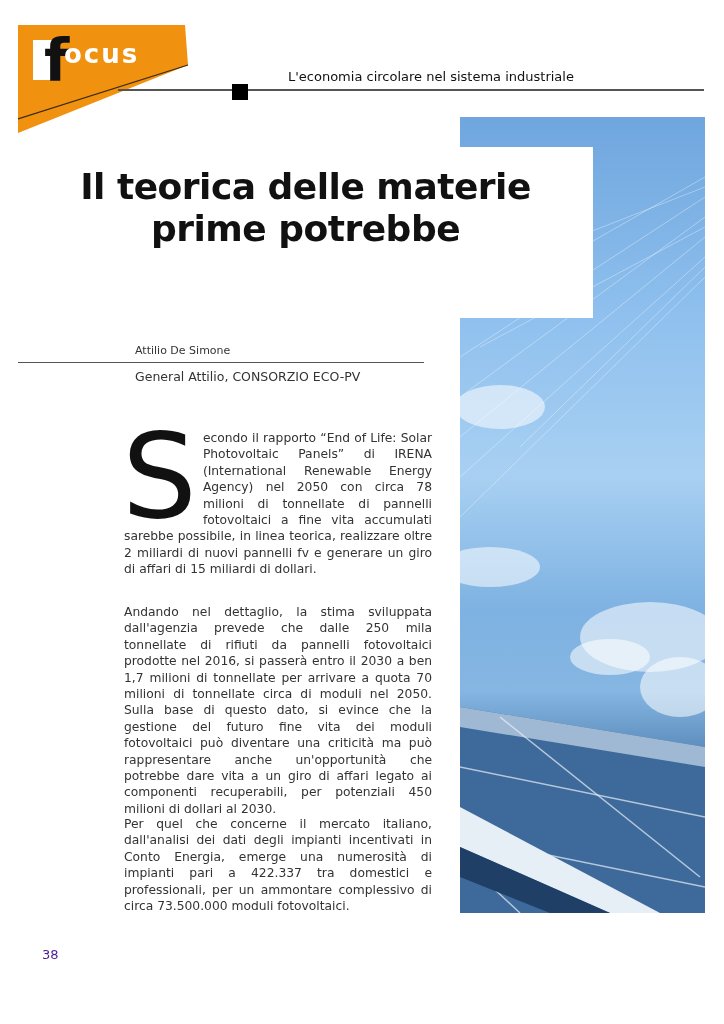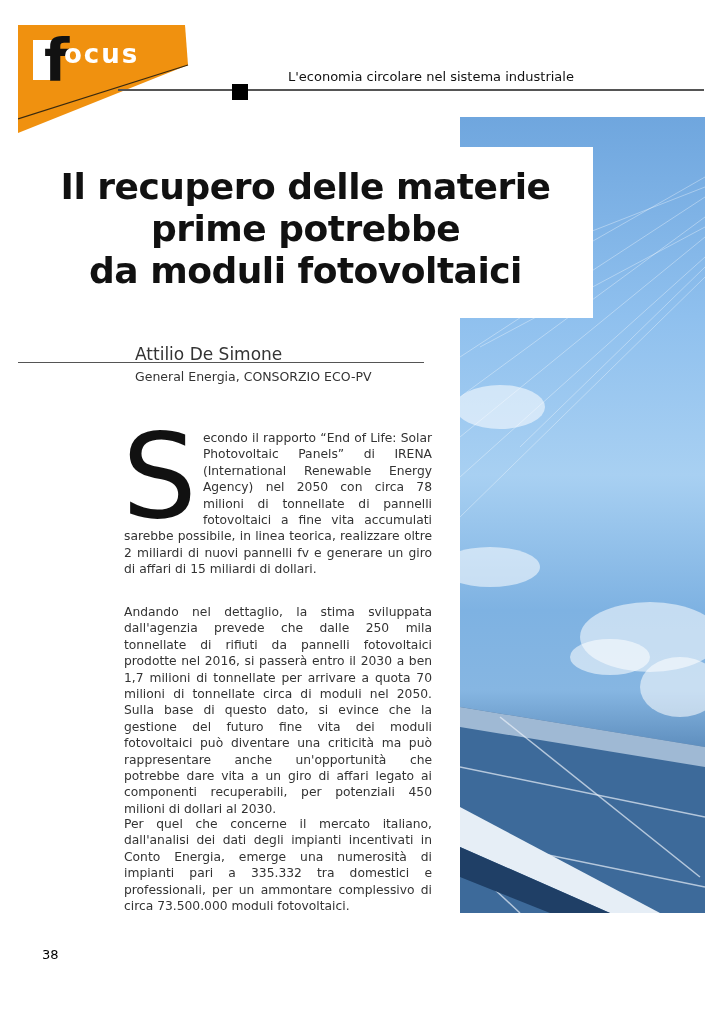--- a/index.html
+++ b/index.html
@@ -20,32 +20,32 @@
   .photo { left:460px; top:117px; width:245px; height:796px; overflow:hidden;
            background:linear-gradient(180deg,#6fa6de 0%,#8fc0ee 25%,#a8d0f2 45%,#7eb2e2 62%,#86b6e2 72%,#4f7fb0 82%,#2e5d8f 100%); }
   .photo svg { position:absolute; left:0; top:0; }
 
   
   .title-box { left:18px; top:147px; width:575px; height:171px; background:#fff; }
   .title { left:18px; top:166px; width:575px; text-align:center; font-size:36px; line-height:42px;
            font-weight:bold; color:#111; letter-spacing:-0.5px; }
 
   
-  .author { left:135px; top:344px; font-size:17px; color:#333; }
+  .author { left:135px; top:344px; font-size:11px; color:#333; }
   .byline-rule { left:18px; top:362px; width:406px; height:1px; background:#555; }
   .role { left:135px; top:369px; font-size:12.5px; color:#333; }
 
   
   .body { left:124px; width:308px; font-size:12.3px; line-height:16.4px; color:#333; text-align:justify; hyphens:manual; }
   .p1 { top:430px; }
   .p2 { top:604px; }
   .p3 { top:816px; }
   .dropcap { float:left; font-size:118px; line-height:96px; height:96px; margin:-2px 6px 0 -2px; color:#111; font-family:"DejaVu Sans", sans-serif; font-weight:normal; }
 
-  .page-number { left:42px; top:947px; font-size:13px; color:#000000; }
+  .page-number { left:42px; top:947px; font-size:13px; color:#4c1d95; }
 </style>
 </head>
 <body>
 
 <div class="abs focus-banner">
   <svg width="172" height="108" viewBox="0 0 172 108">
     <polygon points="0,0 167,0 170,40 0,108" fill="#f0910f"></polygon>
     <line x1="0" y1="94" x2="170" y2="40" stroke="#3a2a10" stroke-width="1.2"></line>
     <rect x="15" y="15" width="26" height="40" fill="#fff"></rect>
     <text x="26" y="56" font-family="DejaVu Sans, sans-serif" font-size="58" font-weight="bold" fill="#111">f</text>
@@ -88,29 +88,28 @@
       <line x1="0" y1="720" x2="245" y2="770"></line>
       <line x1="0" y1="740" x2="60" y2="796"></line>
     </g>
     <polygon points="0,690 0,730 150,796 200,796" fill="#e6eef6"></polygon>
     <polygon points="0,730 0,760 90,796 150,796" fill="#1f3f66"></polygon>
   </svg>
 </div>
 
 <div class="abs title-box"></div>
 <div class="abs title">
-  <div>Il recupero delle materie</div>
+  <div>Il teorica delle materie</div>
   <div>prime potrebbe</div>
-  <div>da moduli fotovoltaici</div>
 </div>
 
 <div class="abs author">Attilio De Simone</div>
 <div class="abs byline-rule"></div>
-<div class="abs role">General Energia, CONSORZIO ECO-PV</div>
+<div class="abs role">General Attilio, CONSORZIO ECO-PV</div>
 
 <div class="abs body p1">
   <span class="dropcap">S</span>
   <span>econdo il rapporto “End of Life: Solar Photovoltaic Panels” di IRENA (International Renewable Energy Agency) nel 2050 con circa 78 milioni di tonnellate di pannelli fotovoltaici a fine vita accumulati sarebbe possibile, in linea teorica, realizzare oltre 2 miliardi di nuovi pannelli fv e generare un giro di affari di 15 miliardi di dollari.</span>
 </div>
 <div class="abs body p2">Andando nel dettaglio, la stima sviluppata dall'agenzia prevede che dalle 250 mila tonnellate di rifiuti da pannelli fotovoltaici prodotte nel 2016, si passerà entro il 2030 a ben 1,7 milioni di tonnellate per arrivare a quota 70 milioni di tonnellate circa di moduli nel 2050. Sulla base di questo dato, si evince che la gestione del futuro fine vita dei moduli fotovoltaici può diventare una criticità ma può rappresentare anche un'opportunità che potrebbe dare vita a un giro di affari legato ai componenti recuperabili, per potenziali 450 milioni di dollari al 2030.</div>
-<div class="abs body p3">Per quel che concerne il mercato italiano, dall'analisi dei dati degli impianti incentivati in Conto Energia, emerge una numerosità di impianti pari a 335.332 tra domestici e professionali, per un ammontare complessivo di circa 73.500.000 moduli fotovoltaici.</div>
+<div class="abs body p3">Per quel che concerne il mercato italiano, dall'analisi dei dati degli impianti incentivati in Conto Energia, emerge una numerosità di impianti pari a 422.337 tra domestici e professionali, per un ammontare complessivo di circa 73.500.000 moduli fotovoltaici.</div>
 
 <div class="abs page-number">38</div>
 
 </body></html>

